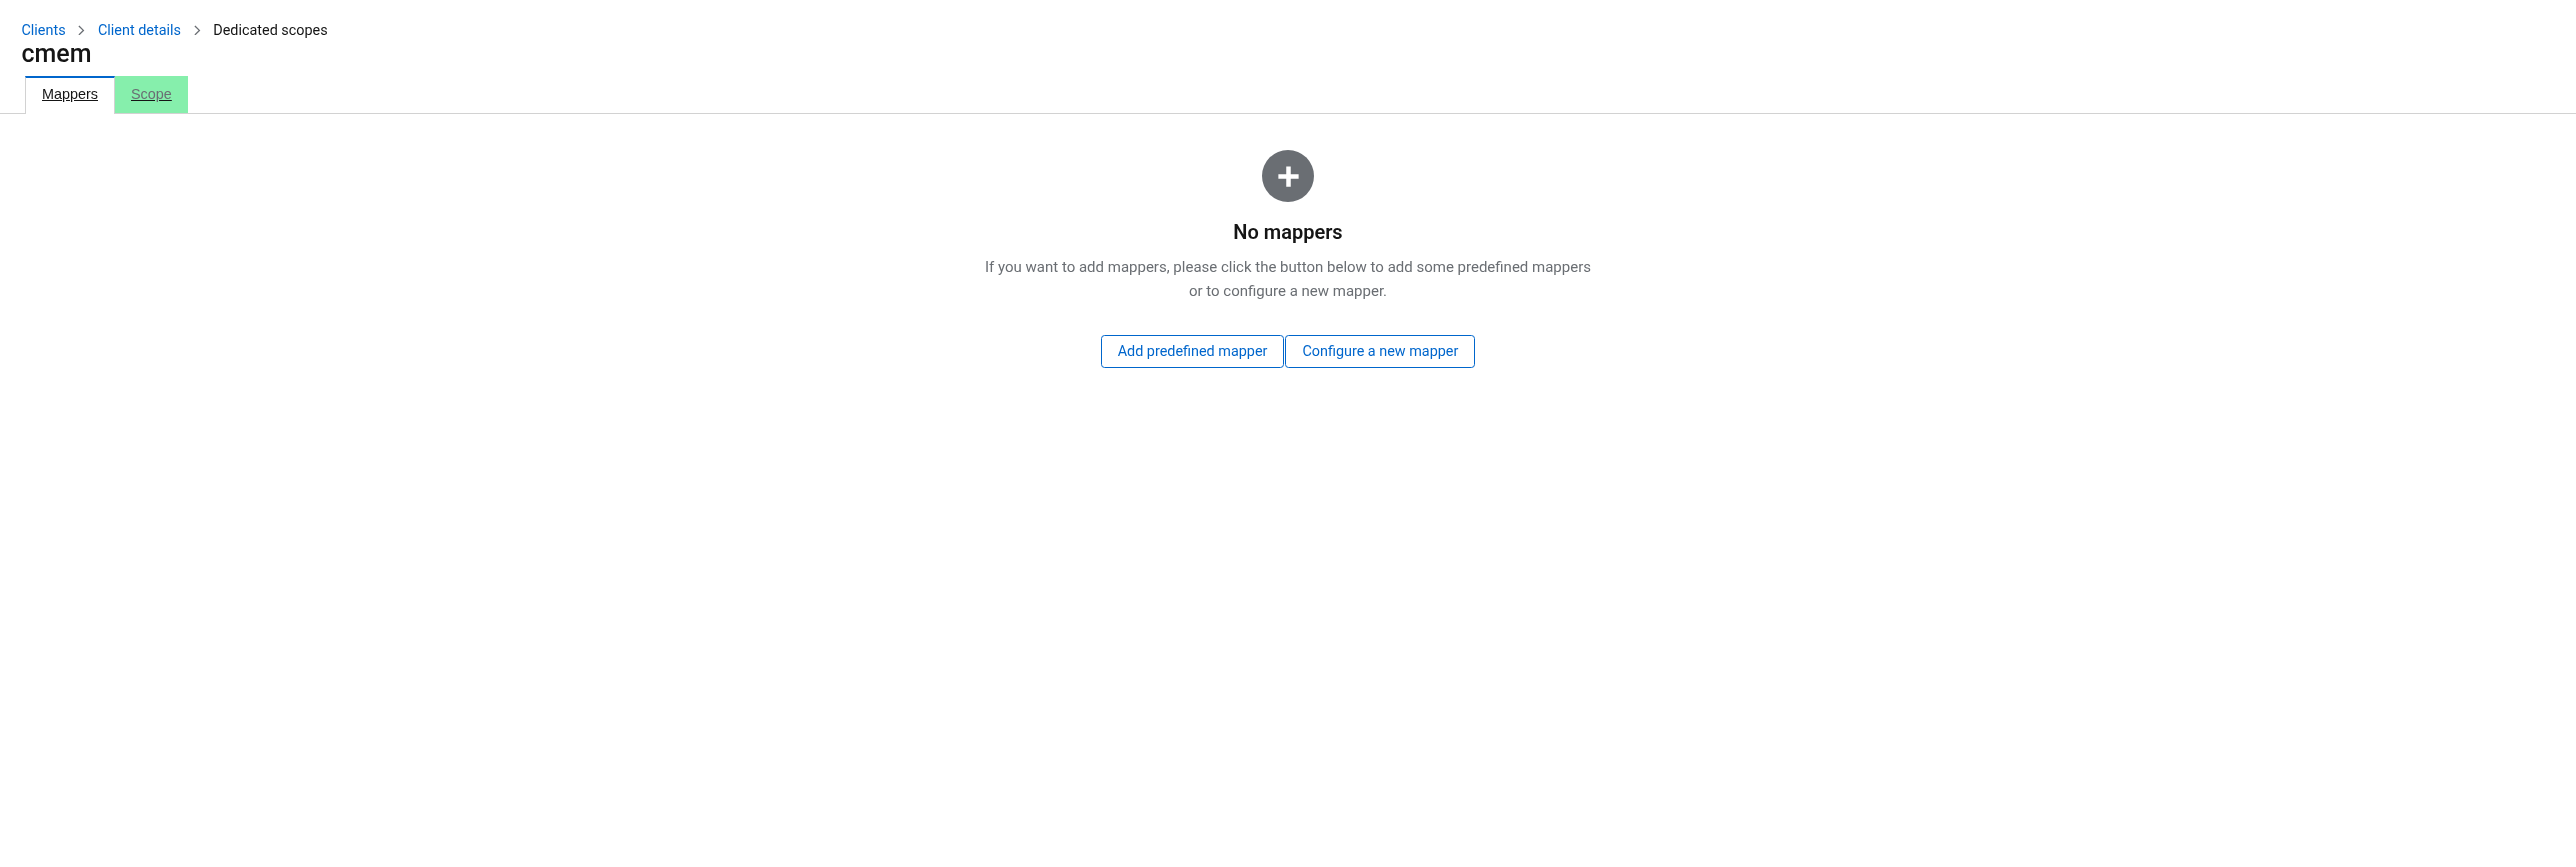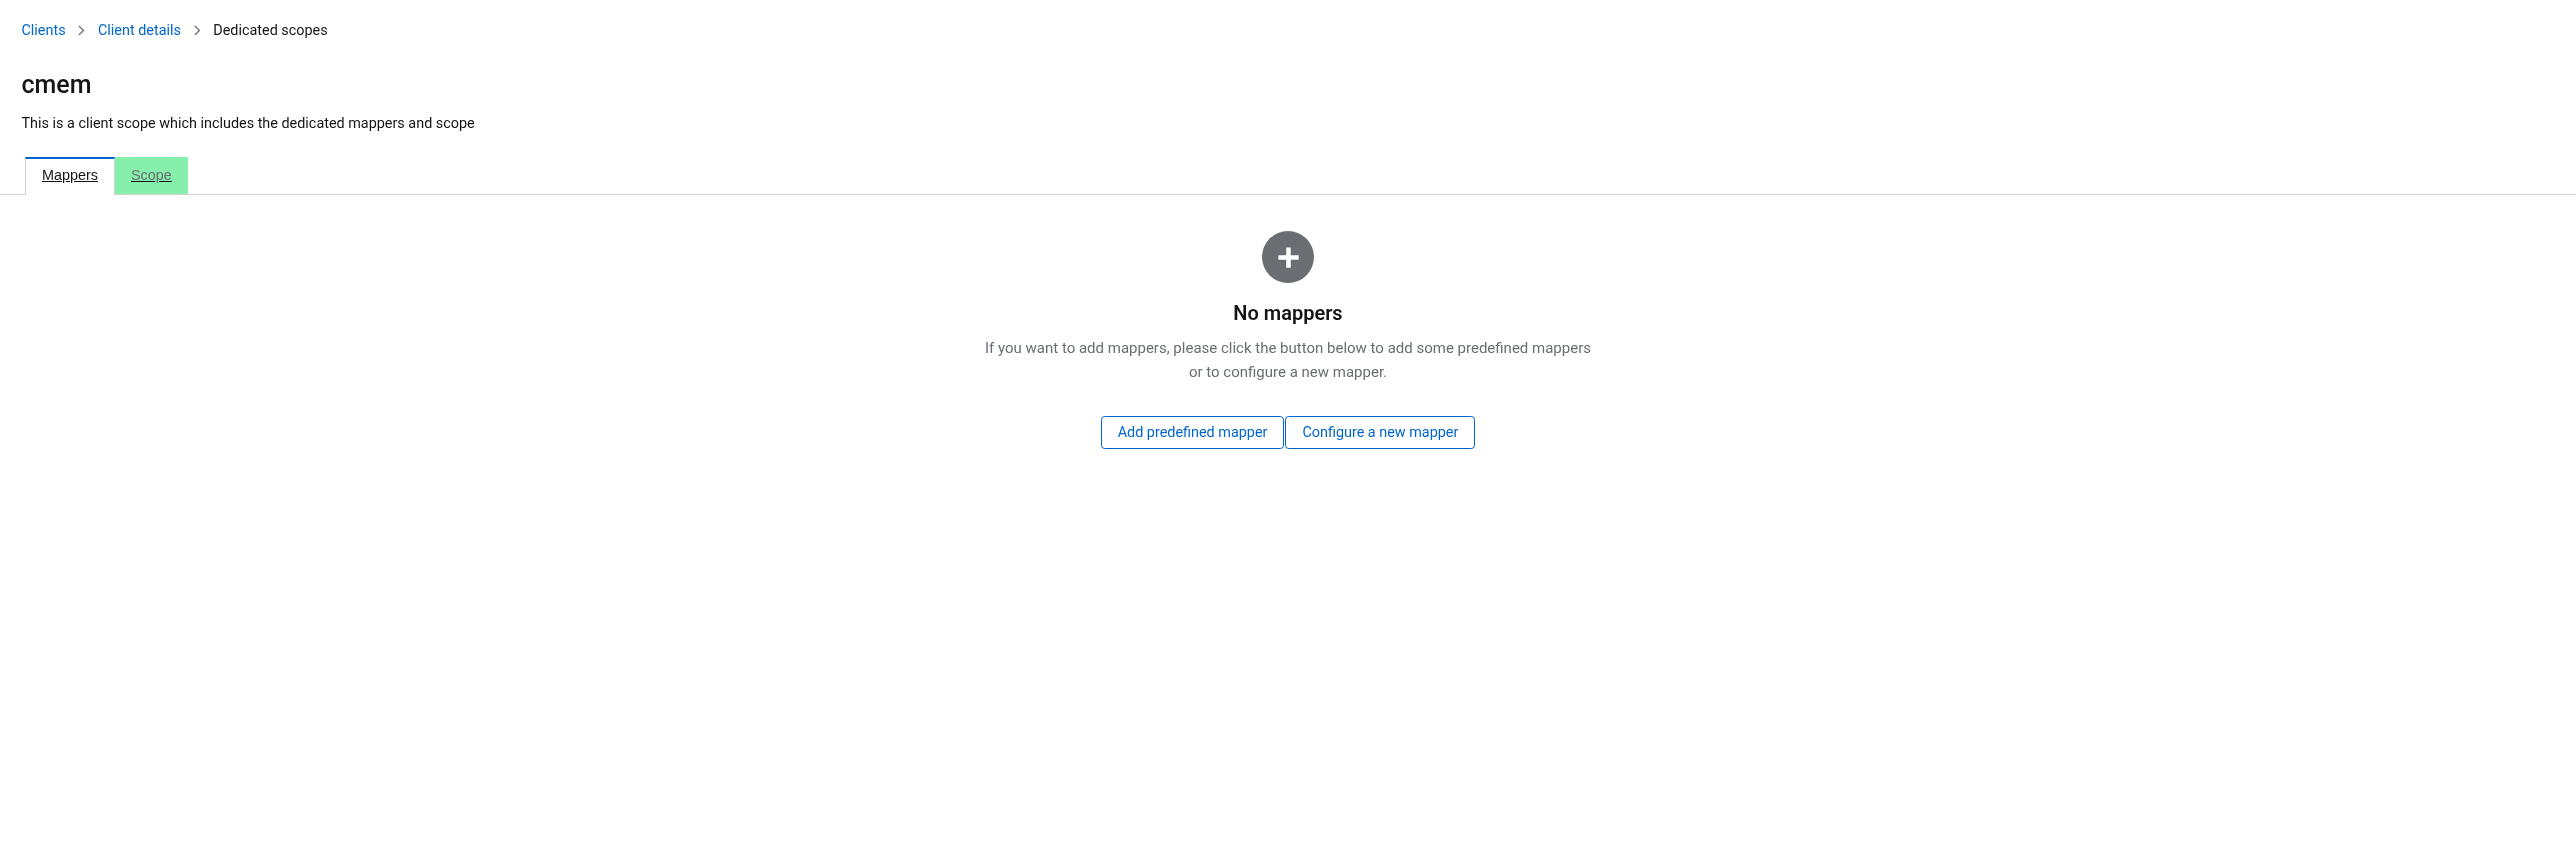--- a/index.html
+++ b/index.html
@@ -14,21 +14,21 @@
       font-size: 14.4px;
     }
     .page {
       padding: 21.5px 21.5px 0 21.5px;
     }
     .breadcrumb {
       display: flex;
       align-items: center;
       gap: 12.6px;
       font-size: 14.4px;
-      margin-bottom: 31px;
+      margin-bottom: 0;
     }
     .breadcrumb a {
       color: #0066cc;
       text-decoration: none;
       cursor: pointer;
     }
     .breadcrumb .current {
       color: #151515;
     }
     .breadcrumb-sep {
@@ -37,21 +37,21 @@
       align-items: center;
     }
     .breadcrumb-sep svg {
       width: 7.2px;
       height: 10.8px;
     }
     h1.page-title {
       font-size: 25px;
       font-weight: 500;
       color: #151515;
-      margin-bottom: 16px;
+      margin-bottom: 8px;
     }
     .page-subtitle {
       font-size: 14.4px;
       color: #151515;
       font-weight: 400;
       margin-bottom: 25px;
     }
     .tabs-wrapper {
       border-bottom: 0.9px solid #d2d2d2;
     }
@@ -141,21 +141,20 @@
     <a>Client details</a>
     <span class="breadcrumb-sep">
       <svg viewBox="0 0 8 12">
           <path d="M1 1 L6 6 L1 11" stroke="#6a6e73" stroke-width="1.5" fill="none"></path>
         </svg>
     </span>
     <span class="current">Dedicated scopes</span>
   </nav>
 
   <h1 class="page-title">cmem</h1>
-  <p class="page-subtitle">This is a client scope which includes the dedicated mappers and scope</p>
 </div>
 
 <div class="tabs-wrapper">
   <div class="tabs">
     <button class="tab active">Mappers</button>
     <button class="tab">Scope</button>
   </div>
 </div>
 
 <div class="empty-state">

